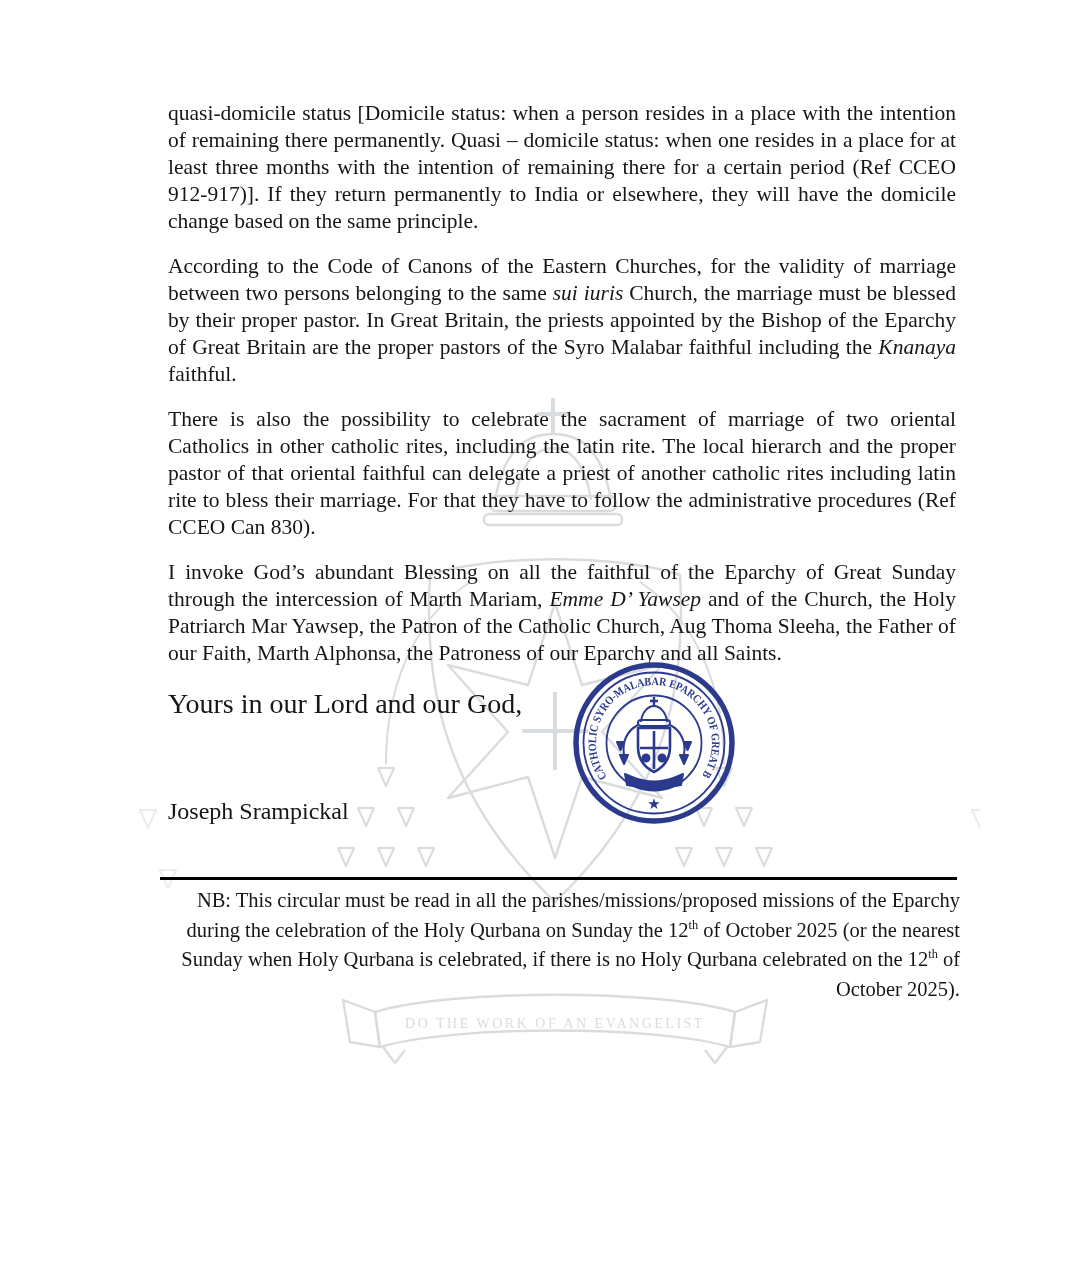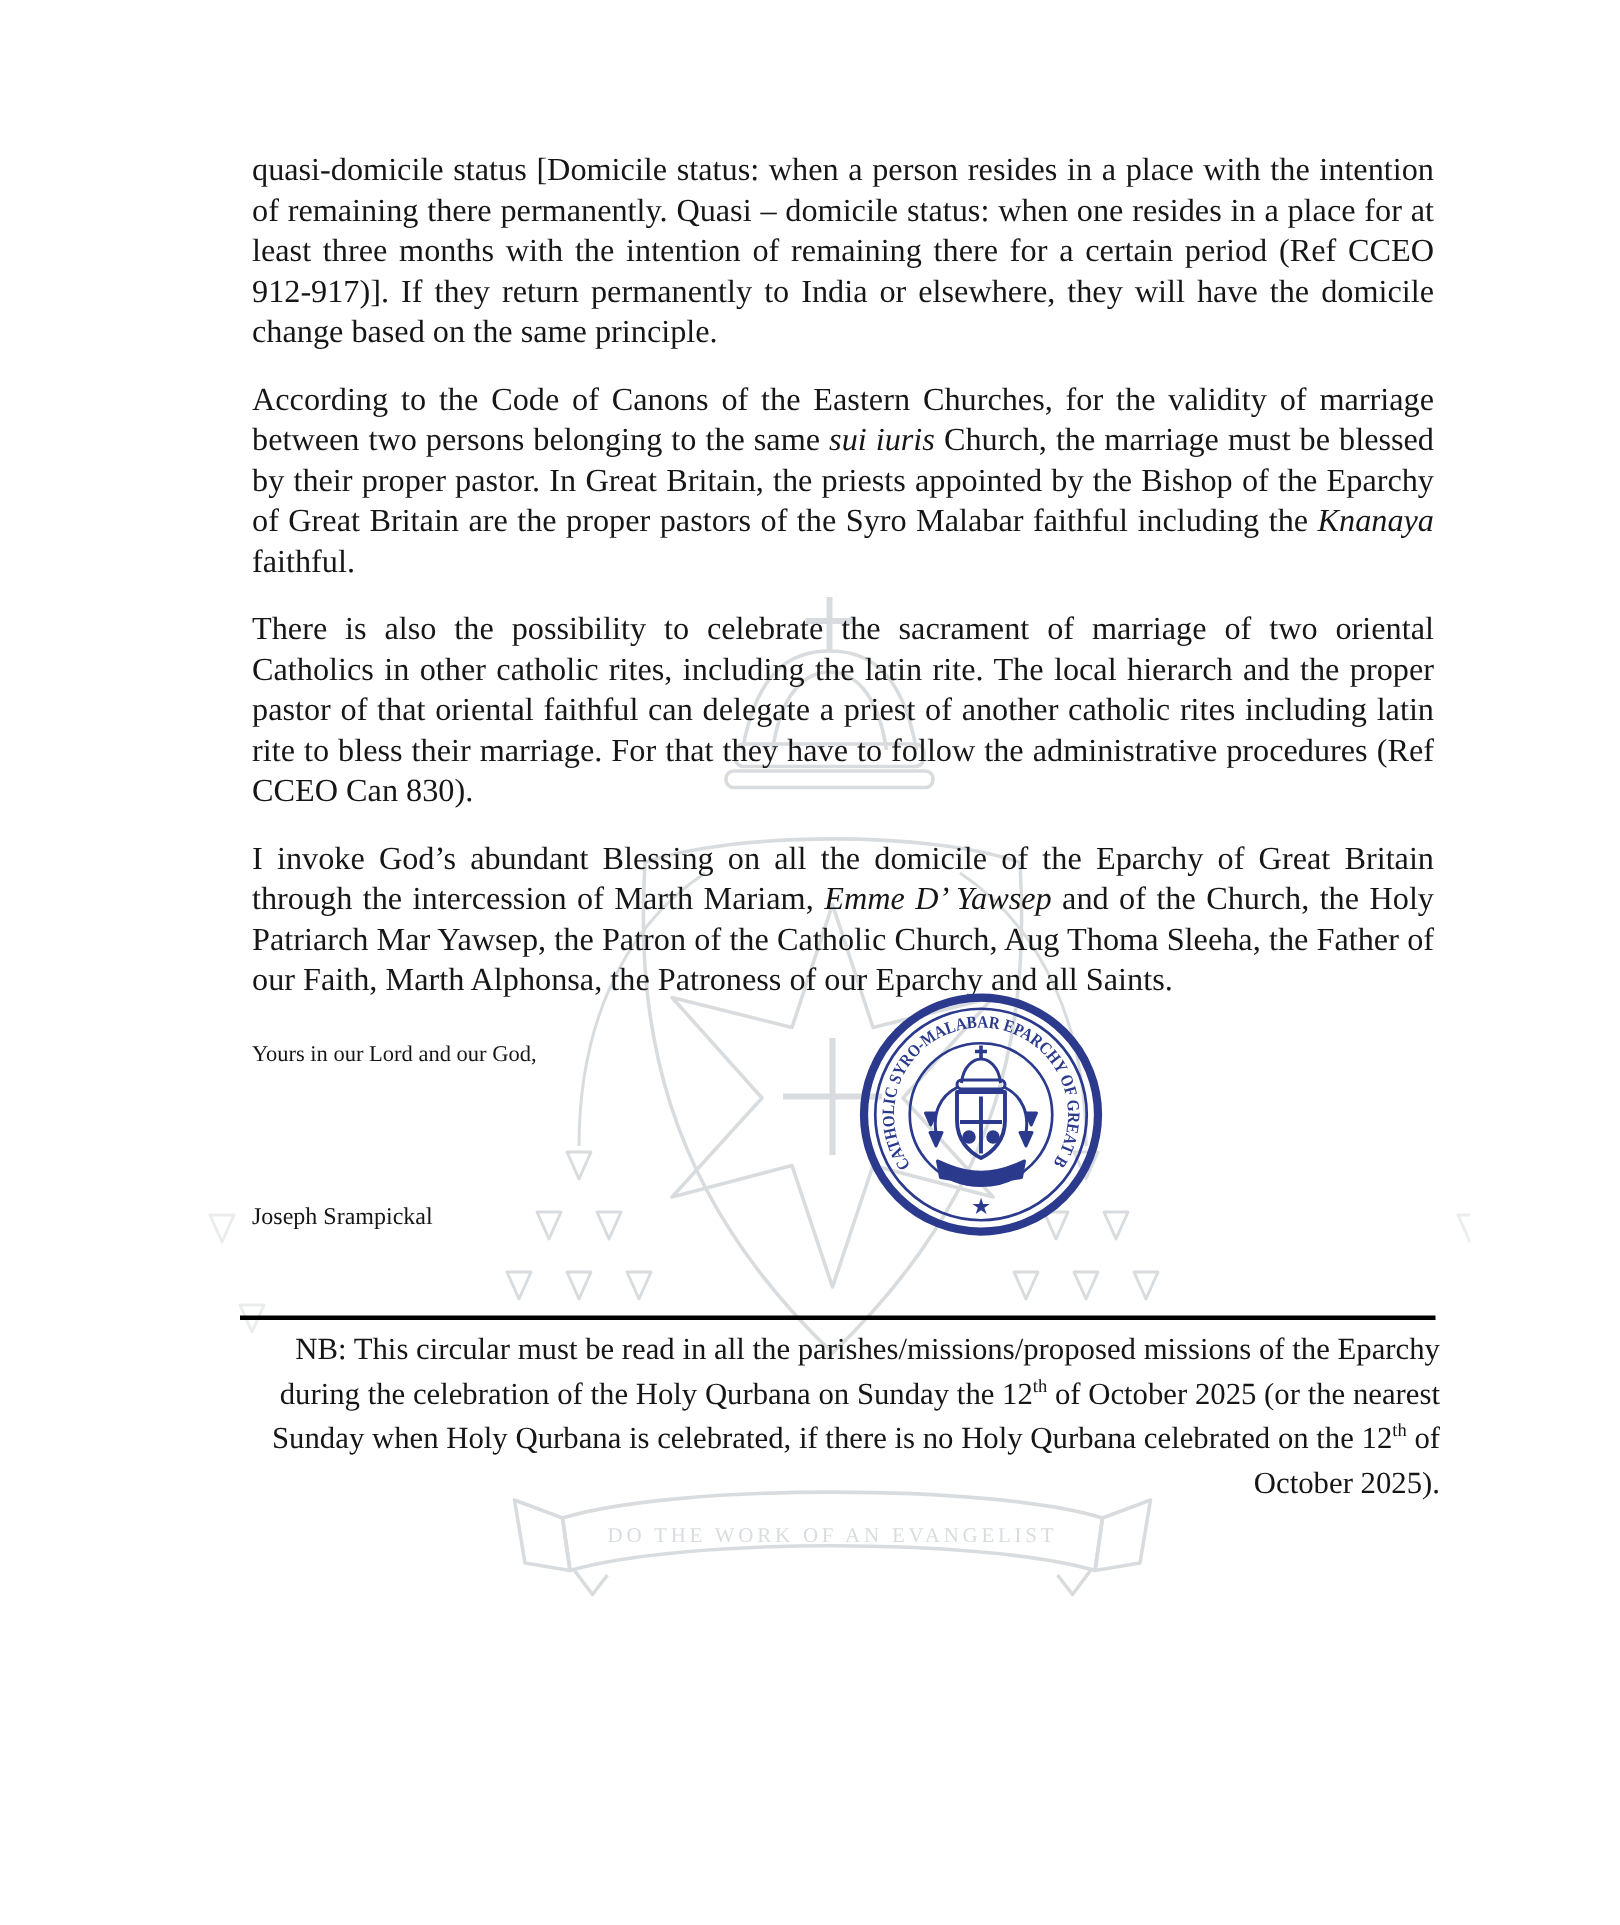--- a/index.html
+++ b/index.html
@@ -16,22 +16,22 @@
   #text-layer{position:absolute;inset:0;z-index:1;border-radius:32px;}
   #seal{position:absolute;left:572px;top:661px;width:164px;height:164px;z-index:2;}
   #signature{position:absolute;left:170px;top:712px;width:238px;height:82px;z-index:2;}
 
   
   .paragraphs{
     position:absolute;left:168px;top:100px;width:788px;
     font-size:21.5px;line-height:27px;text-align:justify;
   }
   .paragraphs p{margin:0 0 18px 0;}
-  .salutation{position:absolute;left:168px;top:690px;font-size:15px;line-height:27px;}
-  .name-block{position:absolute;left:168px;top:796px;font-size:16px;line-height:31px;}
+  .salutation{position:absolute;left:168px;top:690px;font-size:28px;line-height:27px;}
+  .name-block{position:absolute;left:168px;top:796px;font-size:24px;line-height:31px;}
   .rule{position:absolute;left:160px;top:877px;width:797px;border-top:3px solid #000;height:0;}
   .nb-block{
     position:absolute;left:168px;top:886px;width:792px;
     font-size:20.5px;line-height:29.5px;text-align:right;
   }
   .nb-block sup, .paragraphs sup{font-size:0.6em;line-height:0;vertical-align:super;}
   .visually-hidden{position:absolute;width:1px;height:1px;overflow:hidden;clip:rect(0 0 0 0);white-space:nowrap;}
   svg text{font-family:"Liberation Serif","DejaVu Serif",serif;}
 </style>
 </head>
@@ -70,21 +70,21 @@
       <text x="455" y="688" text-anchor="middle" font-size="14" letter-spacing="2.5" fill="currentColor" stroke="none">DO THE WORK OF AN EVANGELIST</text>
     </g>
   </svg>
 
   
   <div id="text-layer">
     <div class="paragraphs">
       <p><span>quasi-domicile status [Domicile status: when a person resides in a place with the intention of remaining there permanently. Quasi – domicile status: when one resides in a place for at least three months with the intention of remaining there for a certain period (Ref CCEO 912-917)]. If they return permanently to India or elsewhere, they will have the domicile change based on the same principle.</span></p>
       <p><span>According to the Code of Canons of the Eastern Churches, for the validity of marriage between two persons belonging to the same </span><i>sui iuris</i><span> Church, the marriage must be blessed by their proper pastor. In Great Britain, the priests appointed by the Bishop of the Eparchy of Great Britain are the proper pastors of the Syro Malabar faithful including the </span><i>Knanaya</i><span> faithful.</span></p>
       <p><span>There is also the possibility to celebrate the sacrament of marriage of two oriental Catholics in other catholic rites, including the latin rite. The local hierarch and the proper pastor of that oriental faithful can delegate a priest of another catholic rites including latin rite to bless their marriage. For that they have to follow the administrative procedures (Ref CCEO Can 830).</span></p>
-      <p><span>I invoke God’s abundant Blessing on all the domicile of the Eparchy of Great Britain through the intercession of Marth Mariam,</span><i> Emme D’ Yawsep</i><span> and of the Church, the Holy Patriarch Mar Yawsep, the Patron of the Catholic Church, Aug Thoma Sleeha, the Father of our Faith, Marth Alphonsa, the Patroness of our Eparchy and all Saints.</span></p>
+      <p><span>I invoke God’s abundant Blessing on all the faithful of the Eparchy of Great Sunday through the intercession of Marth Mariam,</span><i> Emme D’ Yawsep</i><span> and of the Church, the Holy Patriarch Mar Yawsep, the Patron of the Catholic Church, Aug Thoma Sleeha, the Father of our Faith, Marth Alphonsa, the Patroness of our Eparchy and all Saints.</span></p>
     </div>
 
     <div class="salutation">Yours in our Lord and our God,</div>
 
     <div class="name-block">
       <div>Joseph Srampickal</div>
     </div>
 
     <div class="rule"></div>
 

